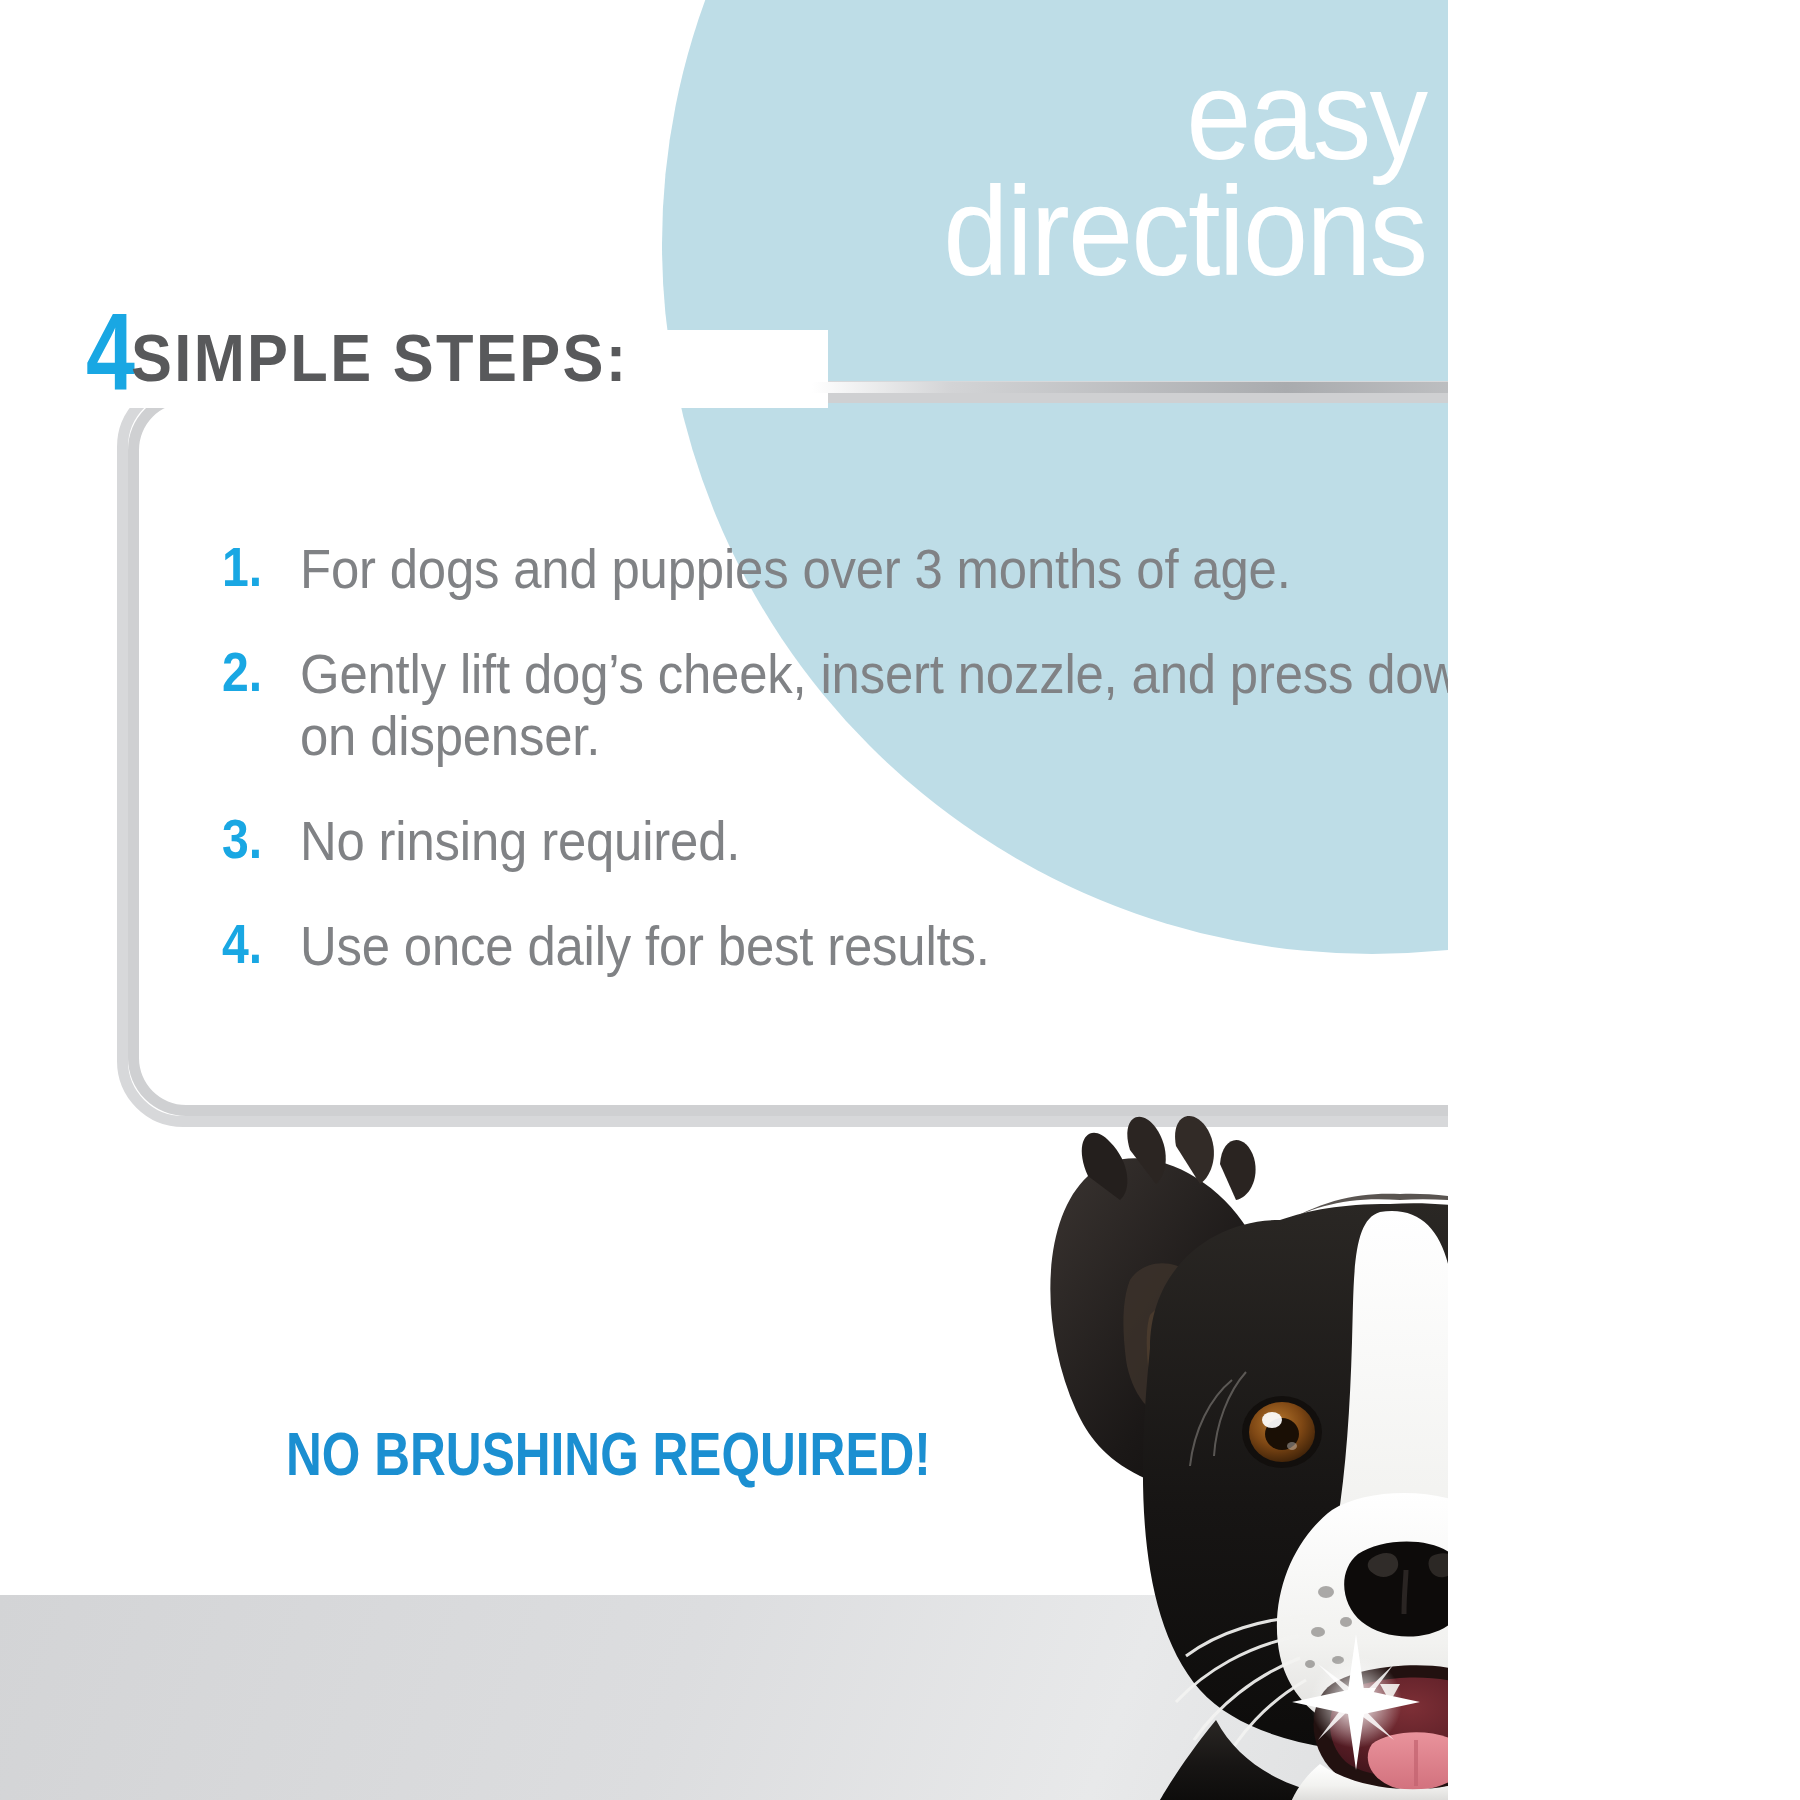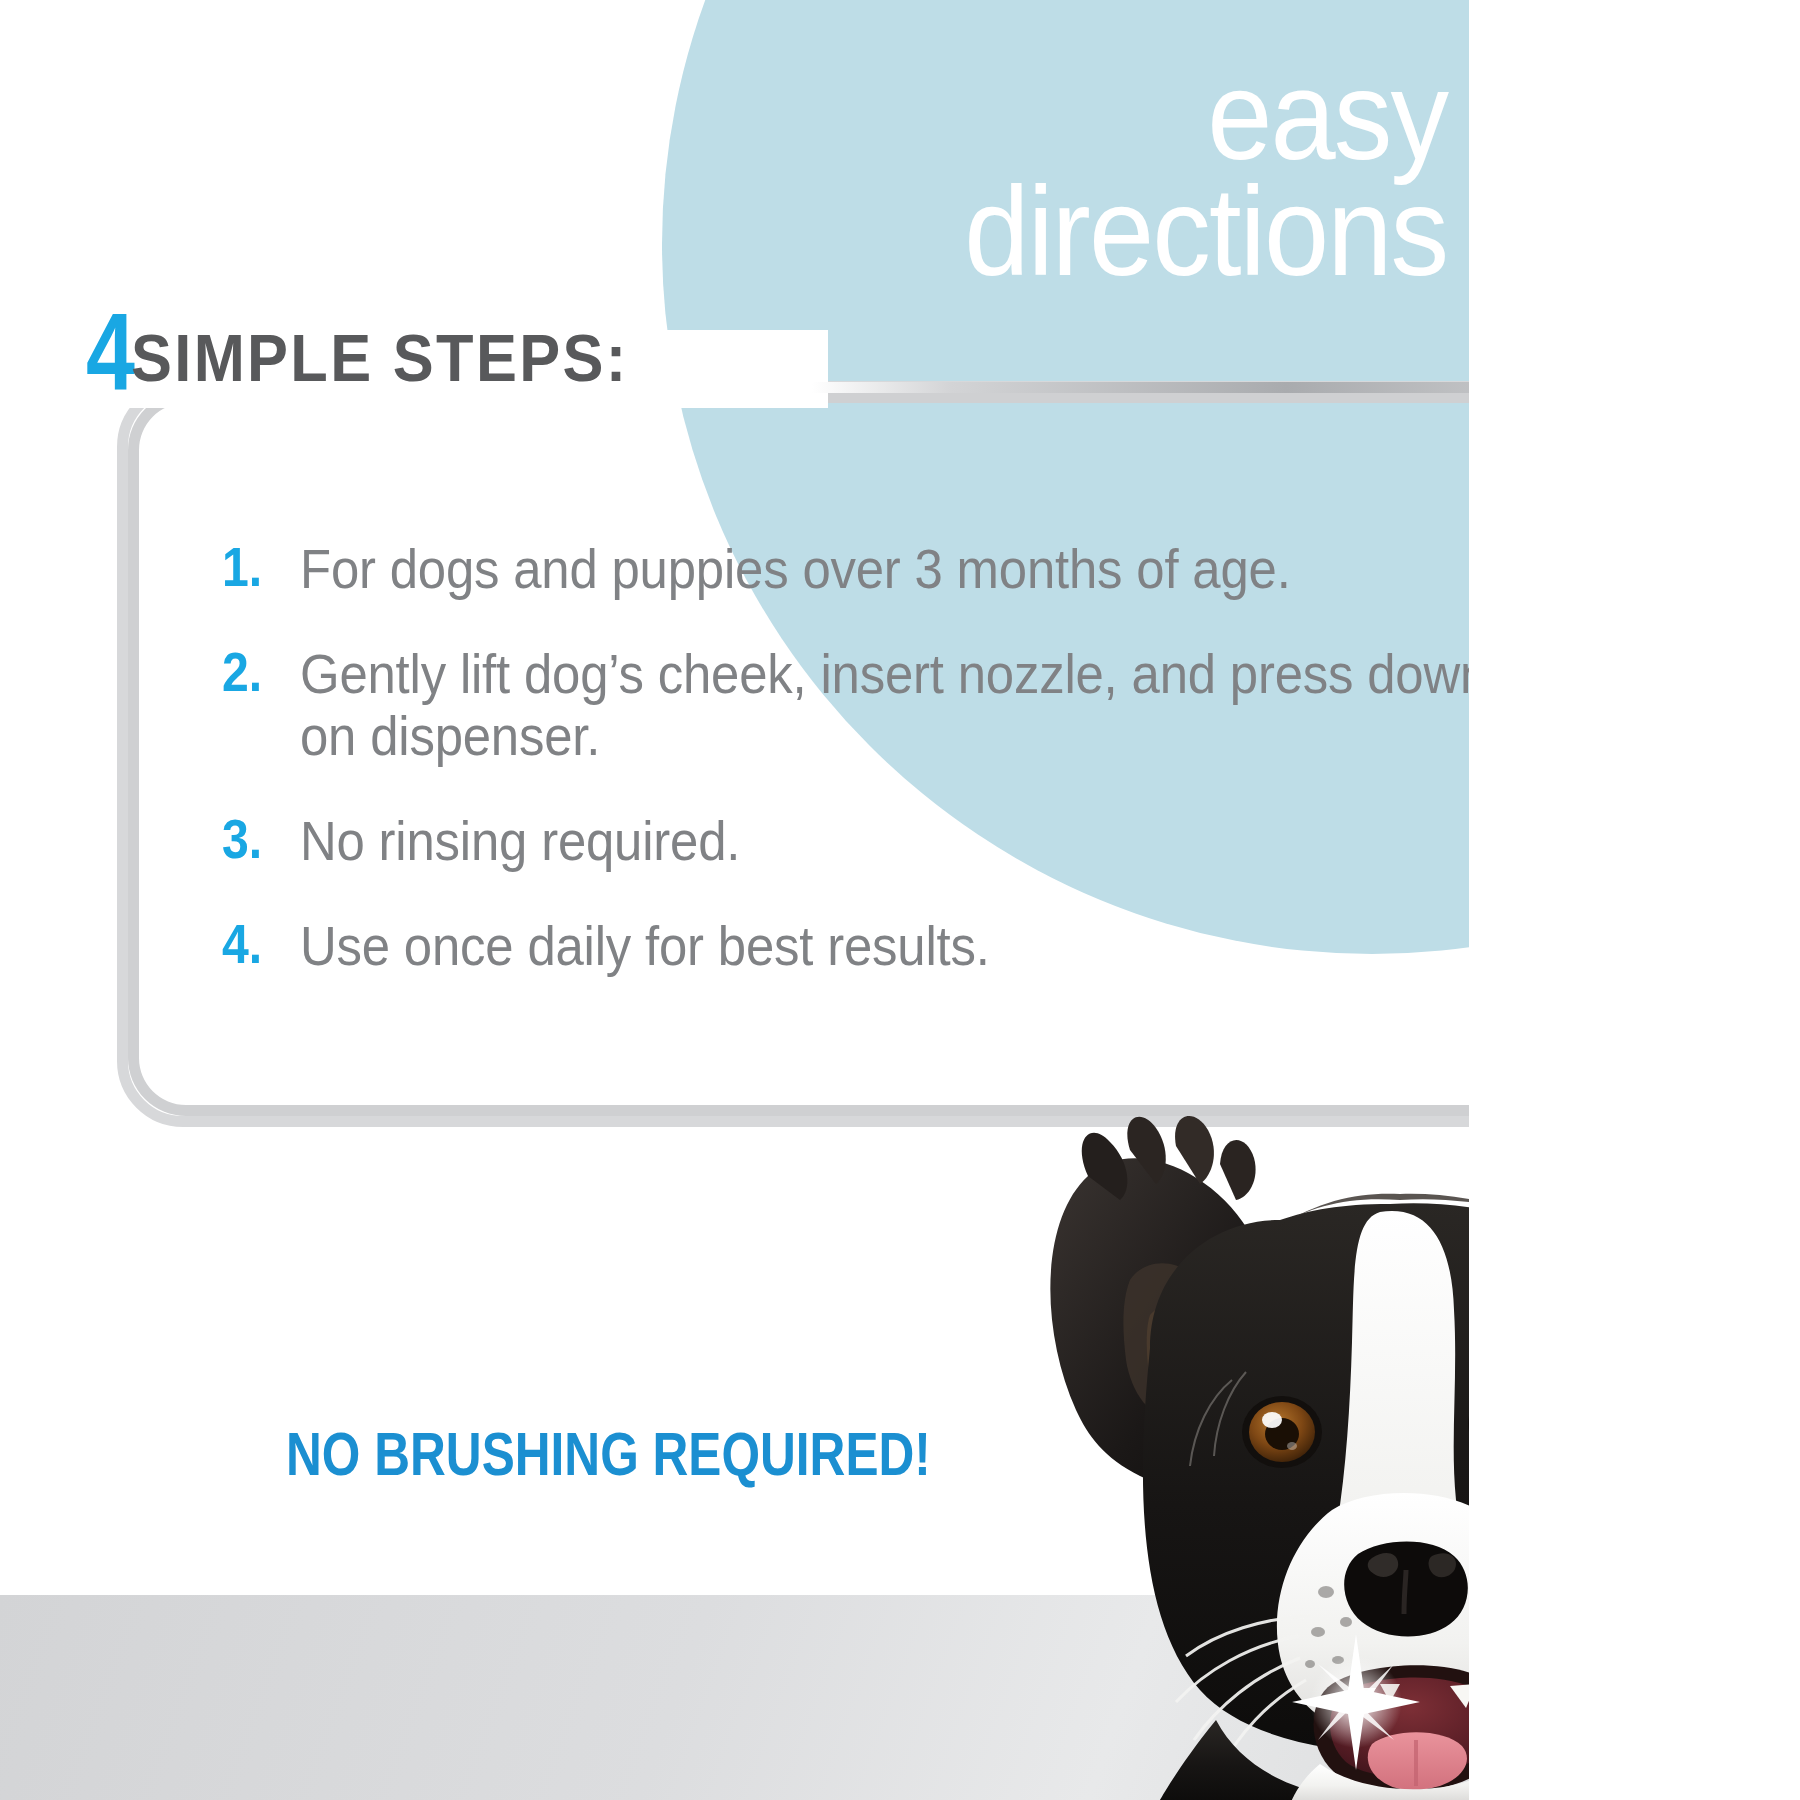--- a/index.html
+++ b/index.html
@@ -12,21 +12,20 @@
     height: 1800px;
     overflow: hidden;
     font-family: "Liberation Sans", sans-serif;
   }
   #stage {
     position: relative;
     width: 1448px;
     height: 1800px;
     background: #ffffff;
     overflow: hidden;
-    padding-left: 21px;
   }
 
   
   .blue-circle {
     position: absolute;
     left: 662px;
     top: -466px;
     width: 1420px;
     height: 1420px;
     border-radius: 50%;

